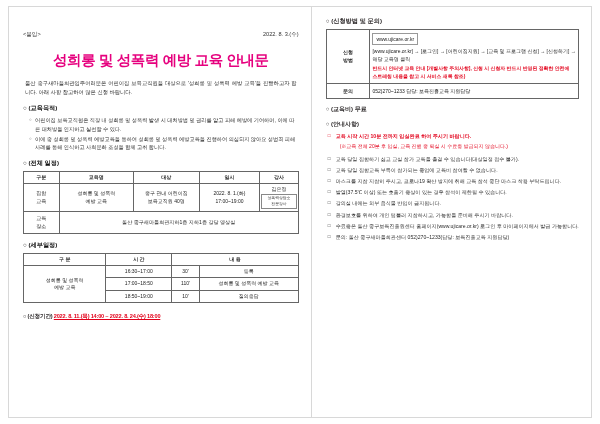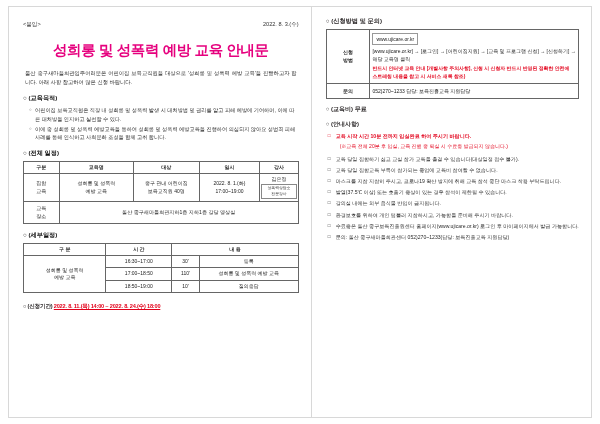--- a/index.html
+++ b/index.html
@@ -18,21 +18,21 @@
     padding:6px 8px 6px 8px;
     background:#fff;
   }
   .col{
     box-sizing:border-box;
     position:relative;
   }
   .col-left{
     width:52%;
     border:1px solid #d8d8d8;
-    padding:14px 12px 10px 14px;
+    padding:24px 12px 10px 14px;
   }
   .col-right{
     width:48%;
     border:1px solid #d8d8d8;
     border-left:none;
     padding:10px 12px 10px 14px;
   }
   .topline{
     display:flex;
     justify-content:space-between;

